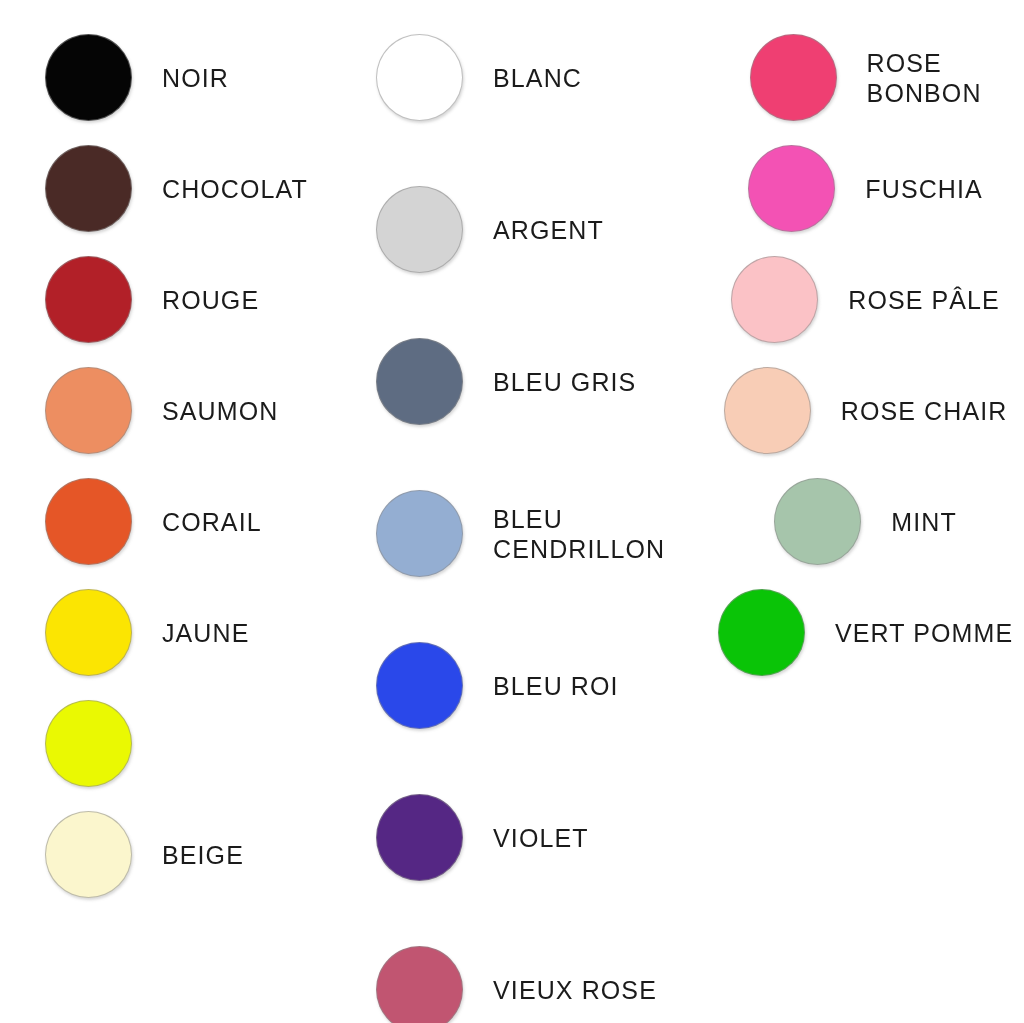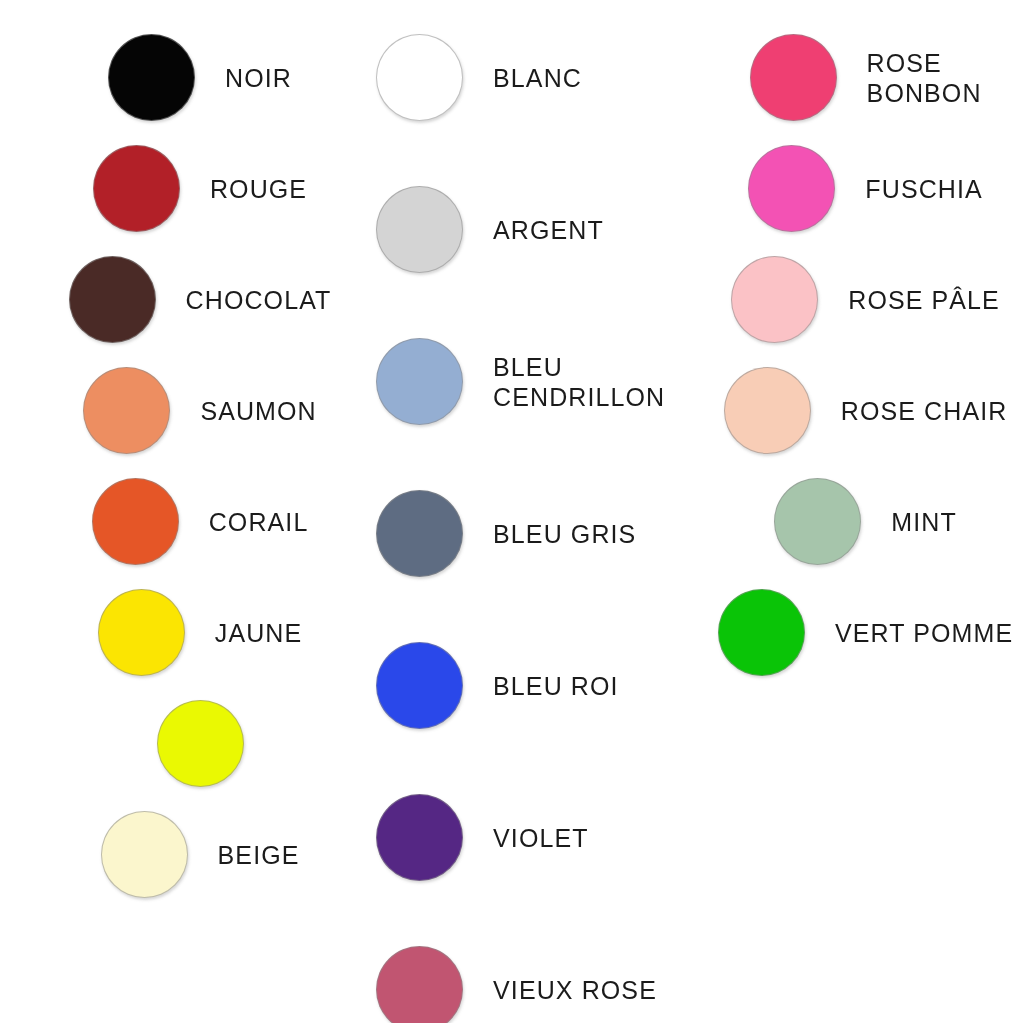--- a/index.html
+++ b/index.html
@@ -21,21 +21,21 @@
     flex-direction: row;
     align-items: flex-start;
     padding-top: 22px;
     box-sizing: border-box;
   }
   .swatch-column {
     display: flex;
     flex-direction: column;
     align-items: flex-start;
   }
-  .col-1 { width: 324px; padding-left: 45px; align-items: center; }
+  .col-1 { width: 324px; padding-left: 45px; }
   .col-2 { width: 324px; padding-left: 21px; gap: 41px; }
   .col-3 { width: 331px; padding-left: 21px; align-items: center; }
 
   .swatch-row {
     display: flex;
     flex-direction: row;
     align-items: center;
     height: 111px;
     box-sizing: border-box;
   }
@@ -63,26 +63,26 @@
 <body>
 
 <div id="swatch-grid">
 
   <div class="swatch-column col-1">
     <div class="swatch-row">
       <div class="swatch-circle" style="background-color: rgb(5, 5, 5);"></div>
       <div class="swatch-label">NOIR</div>
     </div>
     <div class="swatch-row">
+      <div class="swatch-circle" style="background-color: rgb(74, 42, 38);"></div>
+      <div class="swatch-label">CHOCOLAT</div>
+    </div>
+    <div class="swatch-row">
       <div class="swatch-circle" style="background-color: rgb(178, 32, 40);"></div>
       <div class="swatch-label">ROUGE</div>
-    </div>
-    <div class="swatch-row">
-      <div class="swatch-circle" style="background-color: rgb(74, 42, 38);"></div>
-      <div class="swatch-label">CHOCOLAT</div>
     </div>
     <div class="swatch-row">
       <div class="swatch-circle" style="background-color: rgb(237, 142, 97);"></div>
       <div class="swatch-label">SAUMON</div>
     </div>
     <div class="swatch-row">
       <div class="swatch-circle" style="background-color: rgb(229, 86, 39);"></div>
       <div class="swatch-label">CORAIL</div>
     </div>
     <div class="swatch-row">
@@ -101,27 +101,27 @@
   <div class="swatch-column col-2">
     <div class="swatch-row">
       <div class="swatch-circle" style="background-color: rgb(255, 255, 255);"></div>
       <div class="swatch-label">BLANC</div>
     </div>
     <div class="swatch-row">
       <div class="swatch-circle" style="background-color: rgb(212, 212, 212);"></div>
       <div class="swatch-label">ARGENT</div>
     </div>
     <div class="swatch-row">
+      <div class="swatch-circle" style="background-color: rgb(94, 108, 130);"></div>
+      <div class="swatch-label">BLEU GRIS</div>
+    </div>
+    <div class="swatch-row">
       <div class="swatch-circle" style="background-color: rgb(148, 174, 210);"></div>
       <div class="swatch-label">BLEU
 CENDRILLON</div>
-    </div>
-    <div class="swatch-row">
-      <div class="swatch-circle" style="background-color: rgb(94, 108, 130);"></div>
-      <div class="swatch-label">BLEU GRIS</div>
     </div>
     <div class="swatch-row">
       <div class="swatch-circle" style="background-color: rgb(42, 72, 234);"></div>
       <div class="swatch-label">BLEU ROI</div>
     </div>
     <div class="swatch-row">
       <div class="swatch-circle" style="background-color: rgb(85, 39, 132);"></div>
       <div class="swatch-label">VIOLET</div>
     </div>
     <div class="swatch-row">

